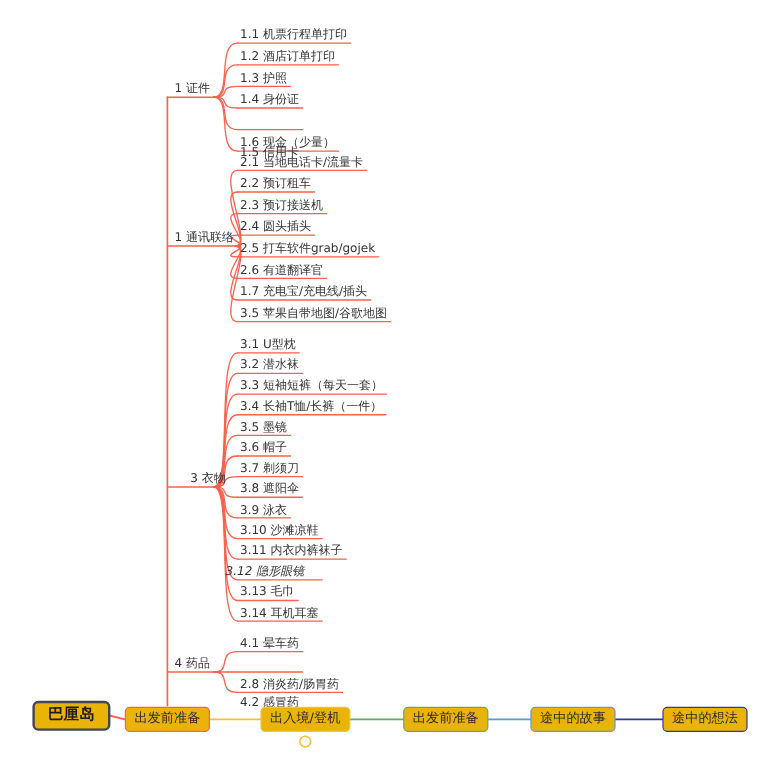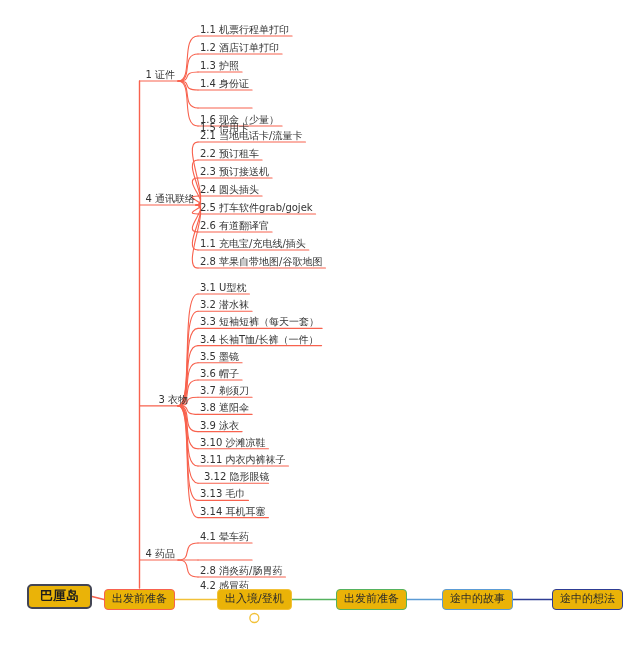--- a/index.html
+++ b/index.html
@@ -110,42 +110,42 @@
       <path d="M139.5,588 L139.5,81" stroke="#f8624e" fill="none" stroke-width="1.4" stroke-linecap="round"></path>
     </svg>
   <div id="branch-nodes">
       <span class="cat-label" style="left: 145.5px; top: 68px;">1 证件</span>
       <span class="leaf-label" style="left: 200px; top: 23px;">1.1 机票行程单打印</span>
       <span class="leaf-label" style="left: 200px; top: 41px;">1.2 酒店订单打印</span>
       <span class="leaf-label" style="left: 200px; top: 59px;">1.3 护照</span>
       <span class="leaf-label" style="left: 200px; top: 77px;">1.4 身份证</span>
       <span class="leaf-label" style="left: 200px; top: 92px; margin-top: 29px;">1.5 信用卡</span>
       <span class="leaf-label" style="left: 200px; top: 113px;">1.6 现金（少量）</span>
-      <span class="cat-label" style="left: 145.5px; top: 192px;">4 通讯联络</span>
+      <span class="cat-label" style="left: 145.5px; top: 192px;">1 通讯联络</span>
       <span class="leaf-label" style="left: 200px; top: 129px;">2.1 当地电话卡/流量卡</span>
       <span class="leaf-label" style="left: 200px; top: 147px;">2.2 预订租车</span>
       <span class="leaf-label" style="left: 200px; top: 165px;">2.3 预订接送机</span>
       <span class="leaf-label" style="left: 200px; top: 183px;">2.4 圆头插头</span>
       <span class="leaf-label" style="left: 200px; top: 201px;">2.5 打车软件grab/gojek</span>
       <span class="leaf-label" style="left: 200px; top: 219px;">2.6 有道翻译官</span>
-      <span class="leaf-label" style="left: 200px; top: 237px;">1.1 充电宝/充电线/插头</span>
-      <span class="leaf-label" style="left: 200px; top: 255px;">2.8 苹果自带地图/谷歌地图</span>
+      <span class="leaf-label" style="left: 200px; top: 237px;">1.7 充电宝/充电线/插头</span>
+      <span class="leaf-label" style="left: 200px; top: 255px;">3.5 苹果自带地图/谷歌地图</span>
       <span class="cat-label" style="left: 145.5px; top: 392.8px; margin-left: 13px;">3 衣物</span>
       <span class="leaf-label" style="left: 200px; top: 281px;">3.1 U型枕</span>
       <span class="leaf-label" style="left: 200px; top: 298.2px;">3.2 潜水袜</span>
       <span class="leaf-label" style="left: 200px; top: 315.4px; text-align: center;">3.3 短袖短裤（每天一套）</span>
       <span class="leaf-label" style="left: 200px; top: 332.6px;">3.4 长袖T恤/长裤（一件）</span>
       <span class="leaf-label" style="left: 200px; top: 349.8px;">3.5 墨镜</span>
       <span class="leaf-label" style="left: 200px; top: 367px;">3.6 帽子</span>
       <span class="leaf-label" style="left: 200px; top: 384.2px;">3.7 剃须刀</span>
       <span class="leaf-label" style="left: 200px; top: 401.4px;">3.8 遮阳伞</span>
       <span class="leaf-label" style="left: 200px; top: 418.6px;">3.9 泳衣</span>
       <span class="leaf-label" style="left: 200px; top: 435.8px;">3.10 沙滩凉鞋</span>
       <span class="leaf-label" style="left: 200px; top: 453px;">3.11 内衣内裤袜子</span>
-      <span class="leaf-label" style="left: 204px; top: 470.2px;">3.12 隐形眼镜</span>
+      <span class="leaf-label" style="left: 188px; top: 470.2px; font-style: italic;">3.12 隐形眼镜</span>
       <span class="leaf-label" style="left: 200px; top: 487.4px;">3.13 毛巾</span>
       <span class="leaf-label" style="left: 200px; top: 504.6px;">3.14 耳机耳塞</span>
       <span class="cat-label" style="left: 145.5px; top: 547px;">4 药品</span>
       <span class="leaf-label" style="left: 200px; top: 530px;">4.1 晕车药</span>
       <span class="leaf-label" style="left: 200px; top: 547px; margin-top: 32px;">4.2 感冒药</span>
       <span class="leaf-label" style="left: 200px; top: 564px;">2.8 消炎药/肠胃药</span>
     </div>
 
   <div id="root-node" class="topic">巴厘岛</div>
   <div id="t0" class="topic main-topic" style="border-color: rgb(248, 98, 78);">出发前准备</div>

